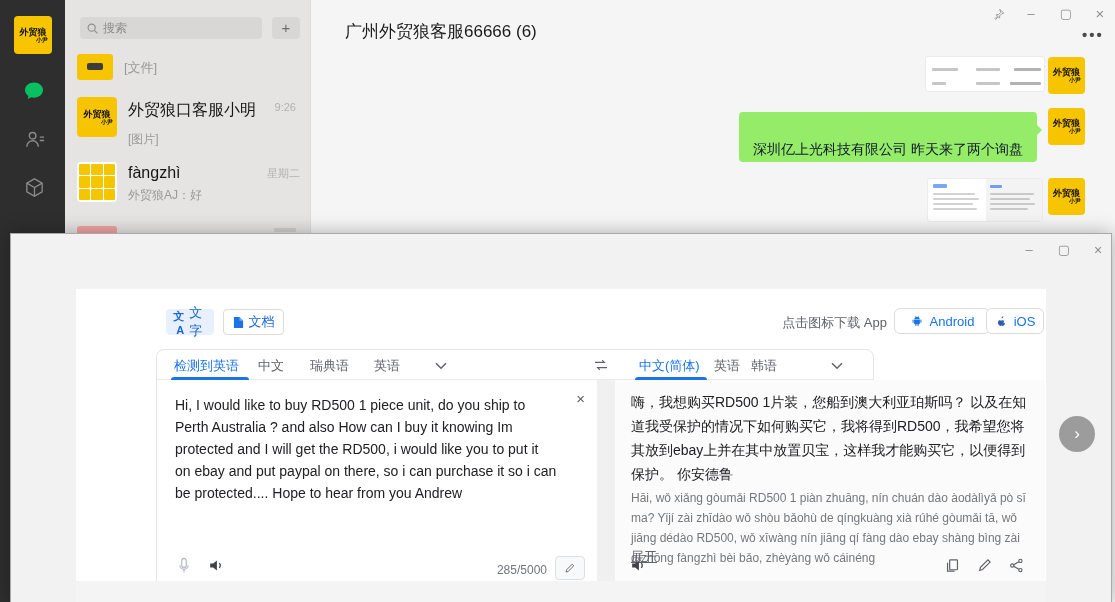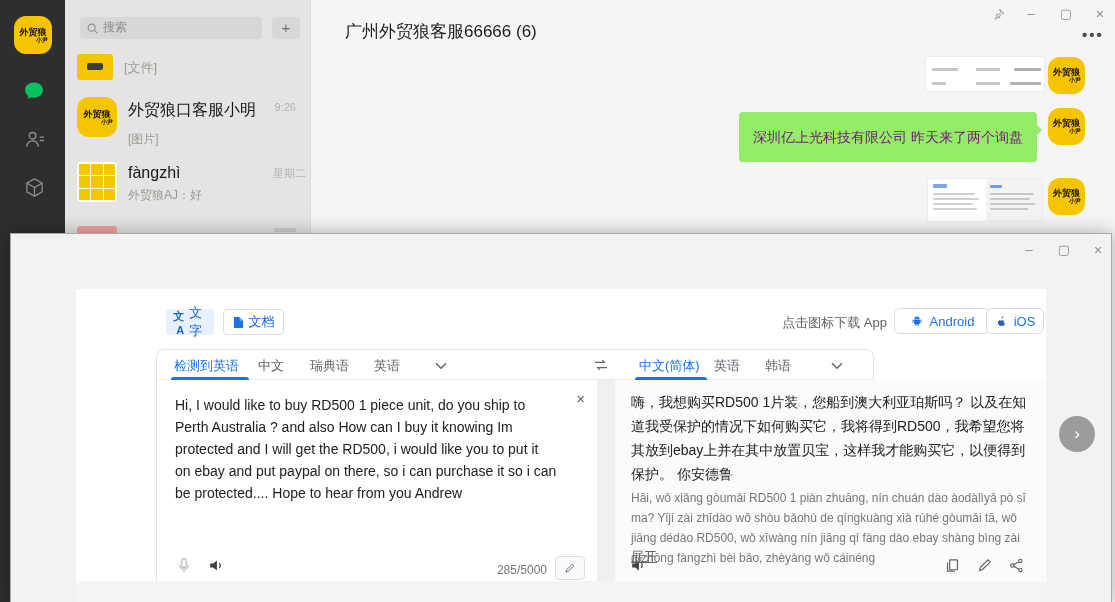--- a/index.html
+++ b/index.html
@@ -3,45 +3,45 @@
 <meta charset="utf-8">
 <style>
   * { margin:0; padding:0; box-sizing:border-box; }
   html,body { width:1115px; height:602px; overflow:hidden; }
   body { font-family:"Liberation Sans","DejaVu Sans",sans-serif; }
   #app { position:relative; width:1115px; height:602px; background:#f5f5f5; overflow:hidden; }
   .abs { position:absolute; }
 
   
   #side-rail { position:absolute; left:0; top:0; width:65px; height:602px; background:#2e2e2e; }
-  .wlogo { background:#f6c500; border-radius:12px; display:flex; flex-direction:column; align-items:center; justify-content:center; color:#151000; font-weight:bold; overflow:hidden; }
+  .wlogo { background:#f6c500; border-radius:4px; display:flex; flex-direction:column; align-items:center; justify-content:center; color:#151000; font-weight:bold; overflow:hidden; }
   .wlogo .wl-main { font-size:9px; line-height:10px; letter-spacing:0; white-space:nowrap; }
   .wlogo .wl-sub  { font-size:6px; line-height:7px; align-self:flex-end; margin-right:4px; }
   #side-avatar { left:14px; top:16px; width:38px; height:38px; }
   .rail-ic { position:absolute; left:21px; width:26px; height:26px; display:flex; align-items:center; justify-content:center; }
 
   
   #chat-list { position:absolute; left:65px; top:0; width:245px; height:602px; background:#e5e4e2; }
   #search-box { position:absolute; left:15px; top:17px; width:182px; height:22px; background:#d8d7d5; border-radius:4px; display:flex; align-items:center; padding:0 6px; }
-  #search-box input { border:none; outline:none; background:transparent; font-size:12px; color:#555; width:140px; margin-left:4px; font-family:Liberation Mono, monospace; }
+  #search-box input { border:none; outline:none; background:transparent; font-size:12px; color:#555; width:140px; margin-left:4px; font-family:Liberation Sans, sans-serif; }
   #search-box input::placeholder { color:#8e8d8b; }
   #add-chat-btn { position:absolute; left:207px; top:17px; width:28px; height:22px; background:#d8d7d5; border-radius:4px; color:#6f6e6c; font-size:15px; text-align:center; line-height:21px; }
   .li-title { position:absolute; font-size:16px; color:#161616; white-space:nowrap; }
   .li-sub   { position:absolute; font-size:12px; color:#9b9a98; white-space:nowrap; }
   .li-time  { position:absolute; font-size:11px; color:#b3b2b0; }
 
   
   #main-chat { position:absolute; left:310px; top:0; width:805px; height:602px; background:#f5f5f5; border-left:1px solid #dcdbd9; }
   #chat-title { position:absolute; left:345px; top:20px; font-size:17px; color:#1b1b1b; }
   .winctl { position:absolute; top:4px; width:22px; height:20px; color:#8f8f8f; text-align:center; line-height:20px; font-size:13px; }
   #more-btn { position:absolute; left:1082px; top:28px; width:30px; height:18px; color:#4c4c4c; font-size:15px; font-weight:bold; letter-spacing:2px; line-height:14px; }
   .thumb { position:absolute; background:#fff; border:1px solid #ebebeb; border-radius:3px; overflow:hidden; }
   .bar { position:absolute; background:#c6c6c6; height:3px; border-radius:1px; }
   .msg-avatar { position:absolute; left:1048px; width:37px; height:37px; }
-  #bubble { position:absolute; right:78px; top:112px; height:50px; line-height:50px; padding:0 14px; background:#95ec69; border-radius:4px; font-size:14px; color:#701a75; white-space:nowrap; }
+  #bubble { position:absolute; right:78px; top:112px; height:50px; line-height:50px; padding:12px 14px; background:#95ec69; border-radius:4px; font-size:14px; color:#0f172a; white-space:nowrap; }
   #bubble::after { content:""; position:absolute; right:-10px; top:13px; border:5px solid transparent; border-left-color:#95ec69; }
 
   
   #viewer { position:absolute; left:10px; top:233px; width:1102px; height:369px; background:#f2f2f2; border:1px solid #a9a9a9; border-bottom:none; box-shadow:0 0 18px rgba(0,0,0,.3); }
   .vctl { position:absolute; top:5px; width:26px; height:22px; color:#8b8b8b; text-align:center; line-height:22px; font-size:13px; }
   #next-image-btn { position:absolute; left:1048px; top:182px; width:36px; height:36px; border-radius:50%; background:#9c9c9c; color:#fff; display:flex; align-items:center; justify-content:center; font-size:17px; }
 
   
   #shot { position:absolute; left:65px; top:55px; width:970px; height:314px; background:#fff; }
   .tbtn { position:absolute; top:20px; height:26px; border-radius:4px; display:flex; align-items:center; justify-content:center; gap:5px; font-size:13px; color:#1967d2; }
@@ -134,21 +134,21 @@
         <div></div>
         <div></div>
         <div></div>
         <div></div>
         <div></div>
         <div></div>
         <div></div>
         <div></div>
     </div>
     <div class="li-title" style="left:63px; top:164px;">fàngzhì</div>
-    <div class="li-time" style="right:4px; top:166px;margin-left:44px;">星期二</div>
+    <div class="li-time" style="right:10px; top:166px;margin-left:44px;">星期二</div>
     <div class="li-sub" style="left:63px; top:187px;">外贸狼AJ：好</div>
 
     <div class="abs" style="left:12px; top:226px; width:40px; height:8px; background:#f0a3a0; border-radius:3px 3px 0 0;"></div>
     <div class="abs" style="right:14px; top:228px; width:22px; height:4px; background:#cfcfcd; border-radius:1px;"></div>
   </div>
 
   <div id="main-chat"></div>
   <div id="chat-title">广州外贸狼客服66666 (6)</div>
 
   <div class="winctl" style="left:987px;">
@@ -250,21 +250,21 @@
           <div class="lunder" style="left:14px; width:78px;"></div>
 
           <div class="abs" style="left:436px; top:8px;">
             <svg width="16" height="14" viewBox="0 0 24 20">
                 <path d="M3 6h14l-3.2-3.2M21 14H7l3.2 3.2" fill="none" stroke="#5f6368" stroke-width="1.7"></path>
               </svg>
           </div>
 
           <div class="ltab active" style="left:482px;">中文(简体)</div>
           <div class="ltab" style="left:557px;">英语</div>
-          <div class="ltab" style="left:608px;">韩语</div>
+          <div class="ltab" style="left:594px;">韩语</div>
           <div class="abs" style="left:674px; top:12px;">
             <svg width="12" height="8" viewBox="0 0 12 8">
                 <path d="M1 1.2l5 5 5-5" fill="none" stroke="#5f6368" stroke-width="1.5"></path>
               </svg>
           </div>
           <div class="lunder" style="left:478px; width:72px;"></div>
         </div>
 
         <div id="panes">
           <div id="pane-src">

